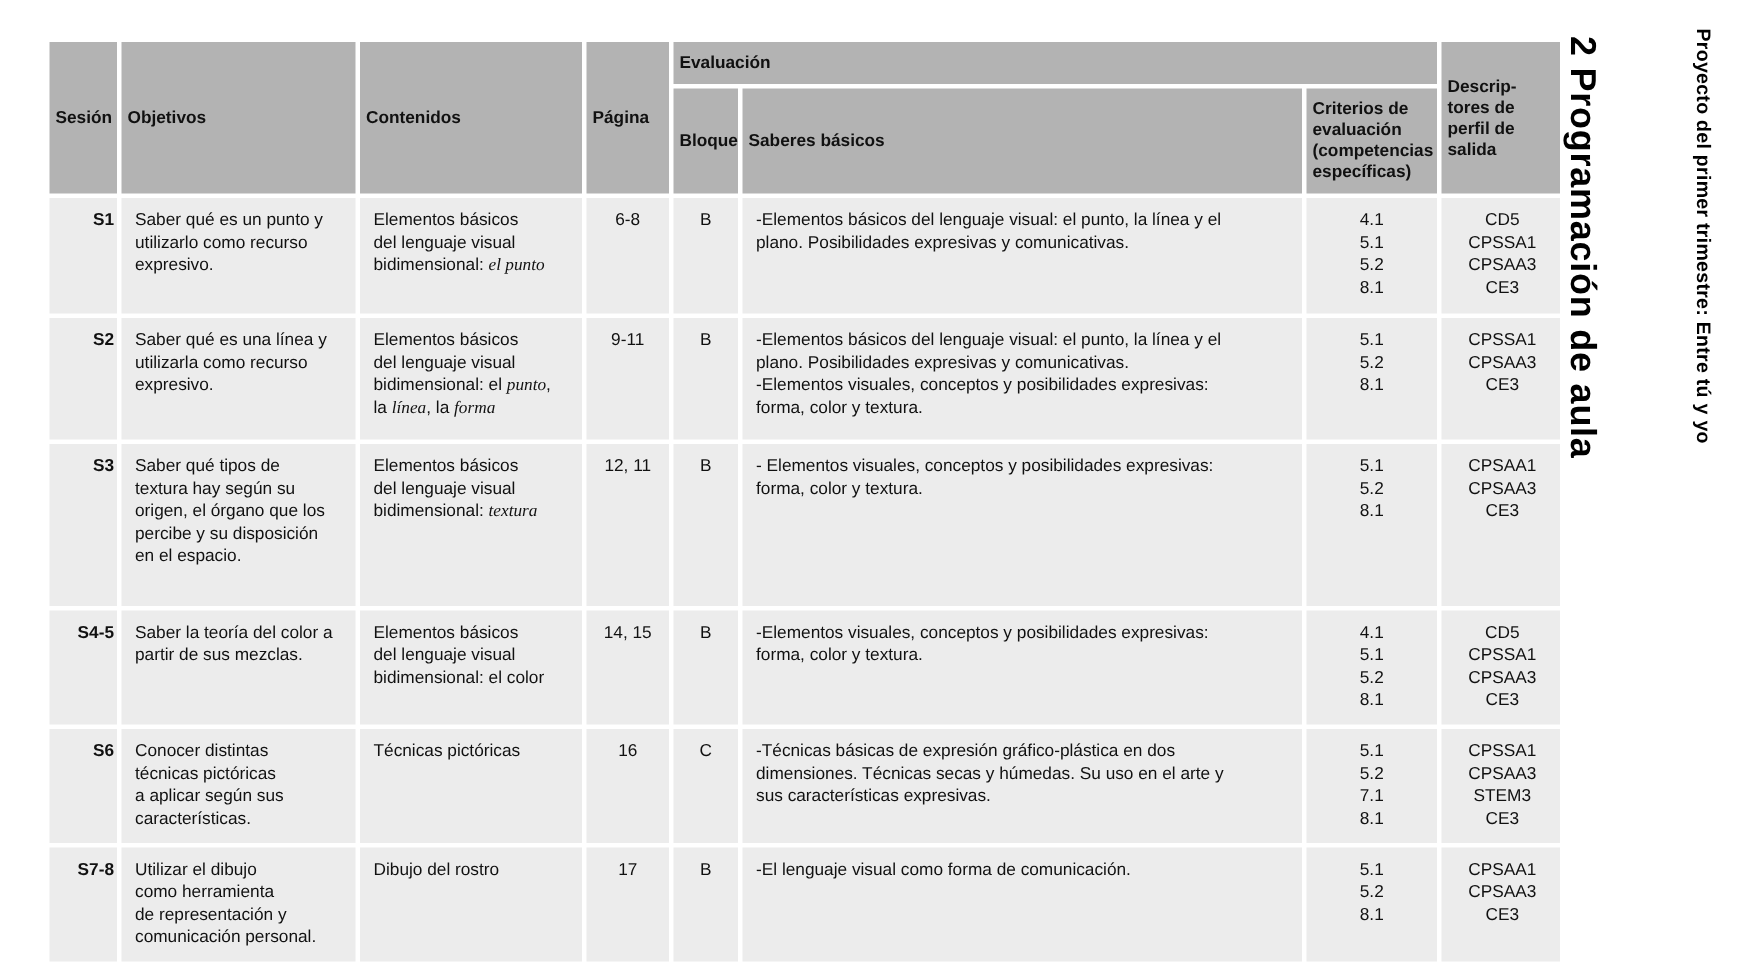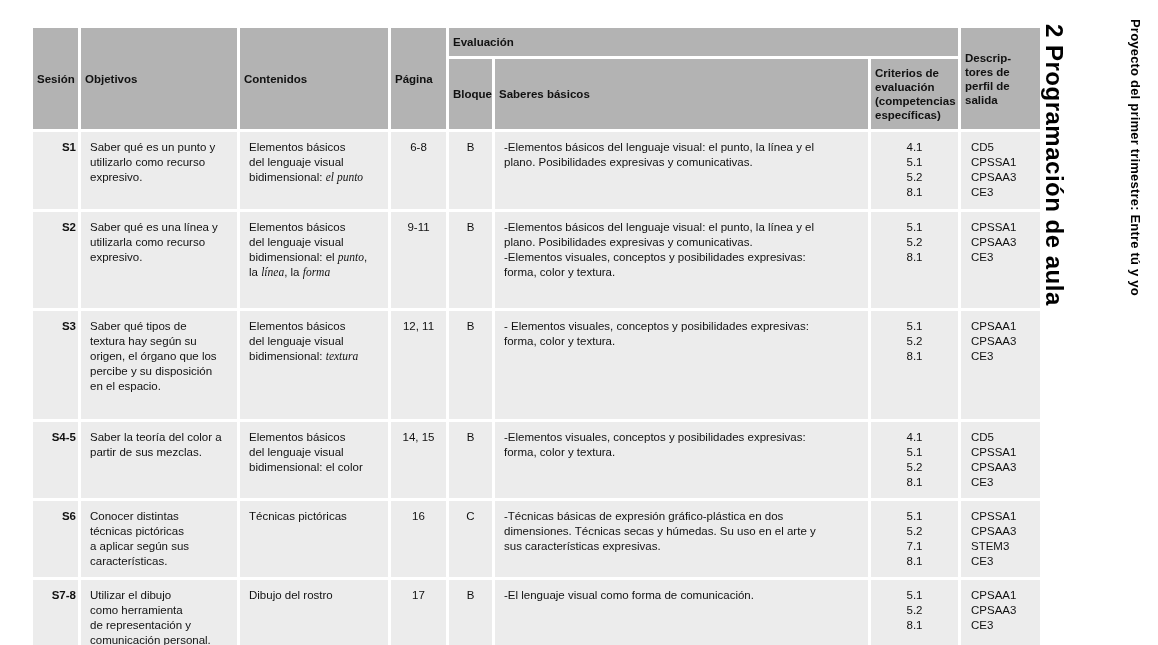--- a/index.html
+++ b/index.html
@@ -36,25 +36,25 @@
   tr.h1 th{height:28px;}
   tr.h2 th{height:70px;}
   tbody td{
     background:var(--row-bg);
     vertical-align:top;
     padding:8px 8px 8px 9px;
     white-space:pre-line;
   }
   td.c{text-align:center;padding-left:2px;padding-right:2px;}
   td.sesion{font-weight:bold;text-align:right;}
-  td.descr{padding-left:10px;}
+  td.descr{padding-left:10px;text-align:center;}
   .it{font-style:italic;font-family:Liberation Serif, serif;}
   
   tbody tr:nth-child(1) td{height:77px;}
-  tbody tr:nth-child(2) td{height:96px;}
+  tbody tr:nth-child(2) td{height:81px;}
   tbody tr:nth-child(3) td{height:108px;}
   tbody tr:nth-child(4) td{height:62px;}
   tbody tr:nth-child(5) td{height:73px;}
   tbody tr:nth-child(6) td{height:75px;}
   .vtitle{
     position:absolute;left:1040px;top:24px;
     writing-mode:vertical-rl;
     font-size:24px;font-weight:bold;letter-spacing:.5px;
     white-space:nowrap;color:#000;
   }

